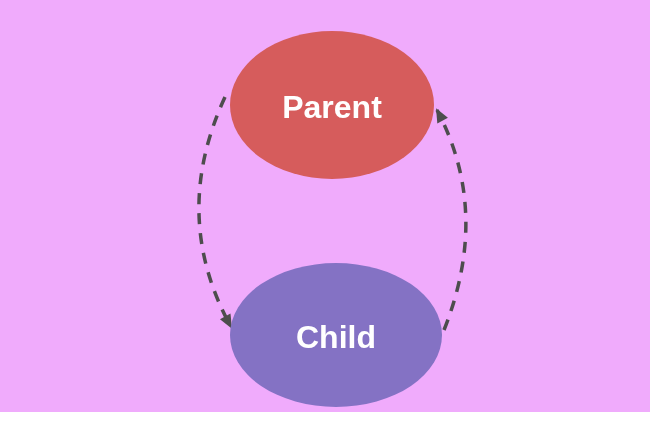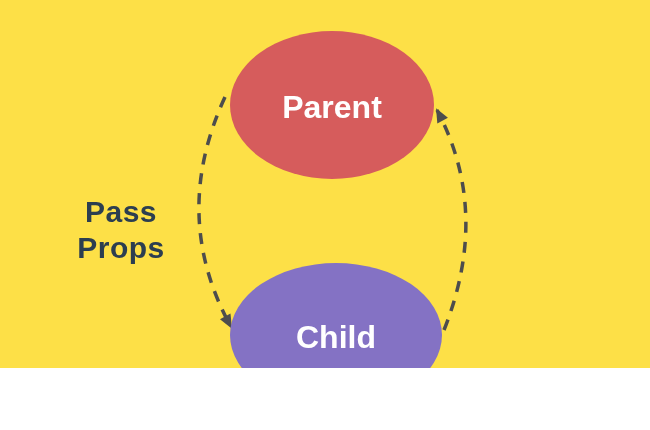--- a/index.html
+++ b/index.html
@@ -3,22 +3,22 @@
 <meta charset="utf-8">
 <style>
   html, body {
     margin: 0;
     padding: 0;
     background: #ffffff;
   }
   .canvas {
     position: relative;
     width: 650px;
-    height: 368px;
-    background: #fde047;
+    height: 412px;
+    background: #f0abfc;
     overflow: hidden;
     font-family: "Liberation Sans", sans-serif;
   }
   .canvas svg {
     position: absolute;
     top: 0;
     left: 0;
   }
   .node-label {
     font-family: "Liberation Sans", sans-serif;
@@ -61,17 +61,15 @@
 
     <path class="flow-arrow" d="M 444 330 Q 491 212 437 110" marker-end="url(#arrowhead)" stroke="#4d4d4d"></path>
 
     <ellipse cx="332" cy="105" rx="102" ry="74" fill="#d65c5c"></ellipse>
     <text class="node-label" x="332" y="107" text-anchor="middle" dominant-baseline="central" fill="#ffffff">Parent</text>
 
     <ellipse cx="336" cy="335" rx="106" ry="72" fill="#8472c4"></ellipse>
     <text class="node-label" x="336" y="337" text-anchor="middle" dominant-baseline="central" fill="#ffffff">Child</text>
   </svg>
 
-  <div class="edge-label left">Pass
-Props</div>
 
 
 </div>
 
 </body></html>

